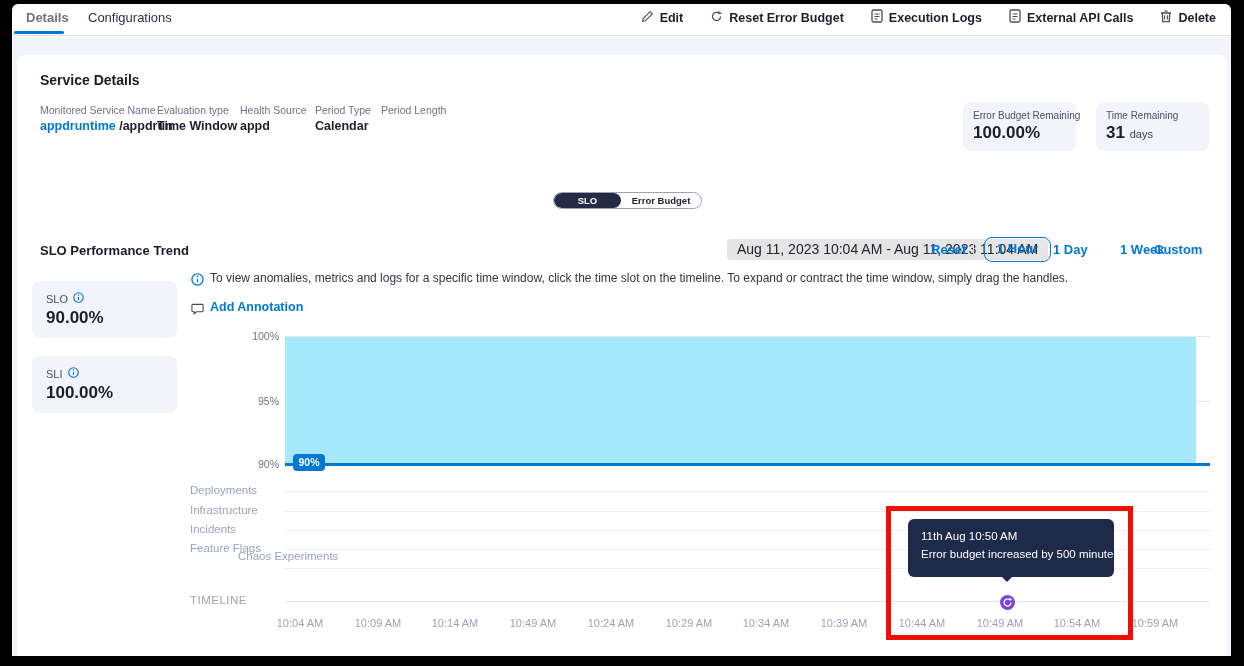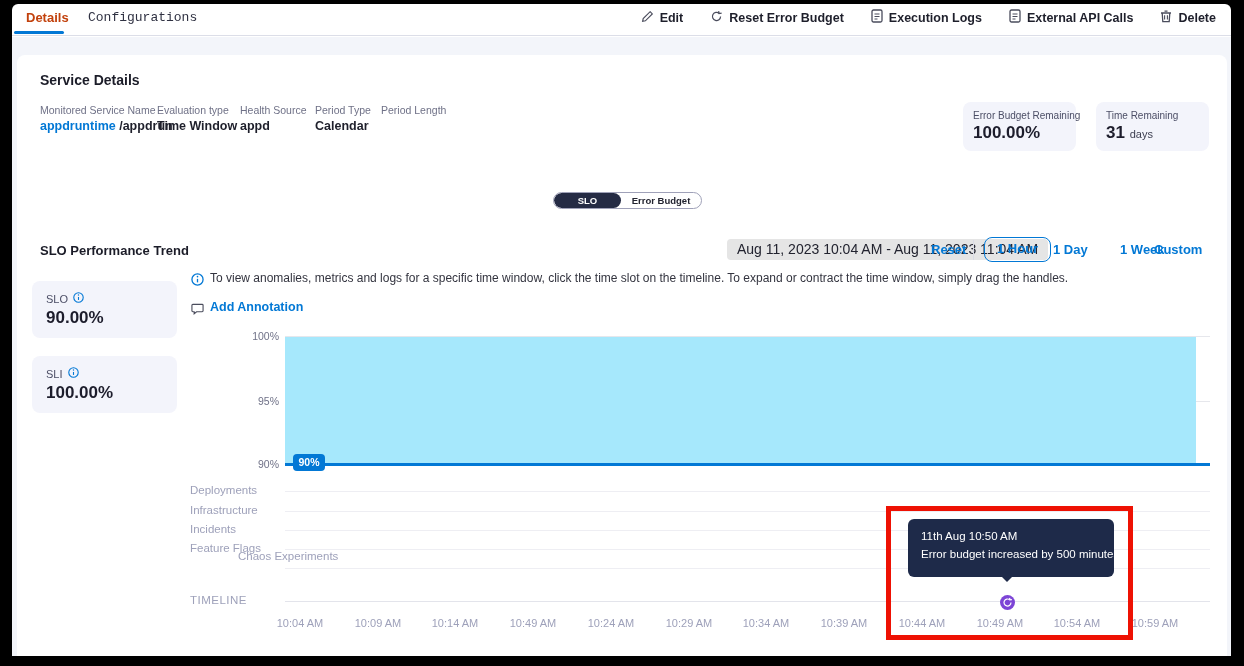--- a/index.html
+++ b/index.html
@@ -9,21 +9,21 @@
   .abs { position:absolute; }
 
   
   .frame-bg   { left:12px; top:4px; width:1219px; height:652px; background:#fff; border-radius:6px; }
   .content-bg { left:12px; top:37px; width:1219px; height:619px; background:#f3f5fa; }
   .card       { left:17px; top:55px; width:1210px; height:601px; background:#fff; border-radius:8px 8px 0 0; }
   .header-border { left:12px; top:35px; width:1219px; height:1px; background:#dcdee8; }
 
   
   .tab { font-size:13px; color:#2f3142; cursor:pointer; }
-  .tab.active { font-weight:bold; color:#c2410c; }
+  .tab.active { font-weight:bold; color:#737373; }
   .tab-underline { left:14px; top:31px; width:50px; height:3px; background:#0278d5; border-radius:2px; }
   .actions { top:9px; right:28px; display:flex; gap:27px; align-items:center; }
   .action { display:flex; gap:6px; align-items:center; font-size:12.5px; font-weight:600; color:#1e1f2b; cursor:pointer; white-space:nowrap; }
   .action svg { flex:0 0 auto; }
 
   
   .sd-title { left:40px; top:72px; font-size:14px; font-weight:bold; color:#1b1c28; }
   .fld-label { font-size:10.5px; color:#6f7187; }
   .fld-value { font-size:12.5px; font-weight:bold; color:#1e1f2b; margin-top:3px; white-space:nowrap; }
   .link-blue { color:#0278d5; }
@@ -81,21 +81,21 @@
 
 <div class="stage">
 
   <div class="abs frame-bg"></div>
   <div class="abs content-bg"></div>
   <div class="abs card"></div>
   <div class="abs header-border"></div>
 
   <div class="abs tab active" style="left:26px; top:10px;">Details</div>
   <div class="abs tab-underline"></div>
-  <div class="abs tab" style="left:88px; top:10px;font-family:Liberation Mono, monospace;">Configurations</div>
+  <div class="abs tab" style="left:88px; top:10px;">Configurations</div>
 
   <div class="abs actions">
     <div class="action">
       <span><svg width="13" height="13" viewBox="0 0 16 16">
             <path d="M11.2 2.1l2.7 2.7L5.4 13.3l-3.4.7.7-3.4z" fill="none" stroke="#4a4c5c" stroke-width="1.4"></path>
           </svg></span>
       <span>Edit</span>
     </div>
     <div class="action">
       <span><svg width="13" height="13" viewBox="0 0 16 16">

